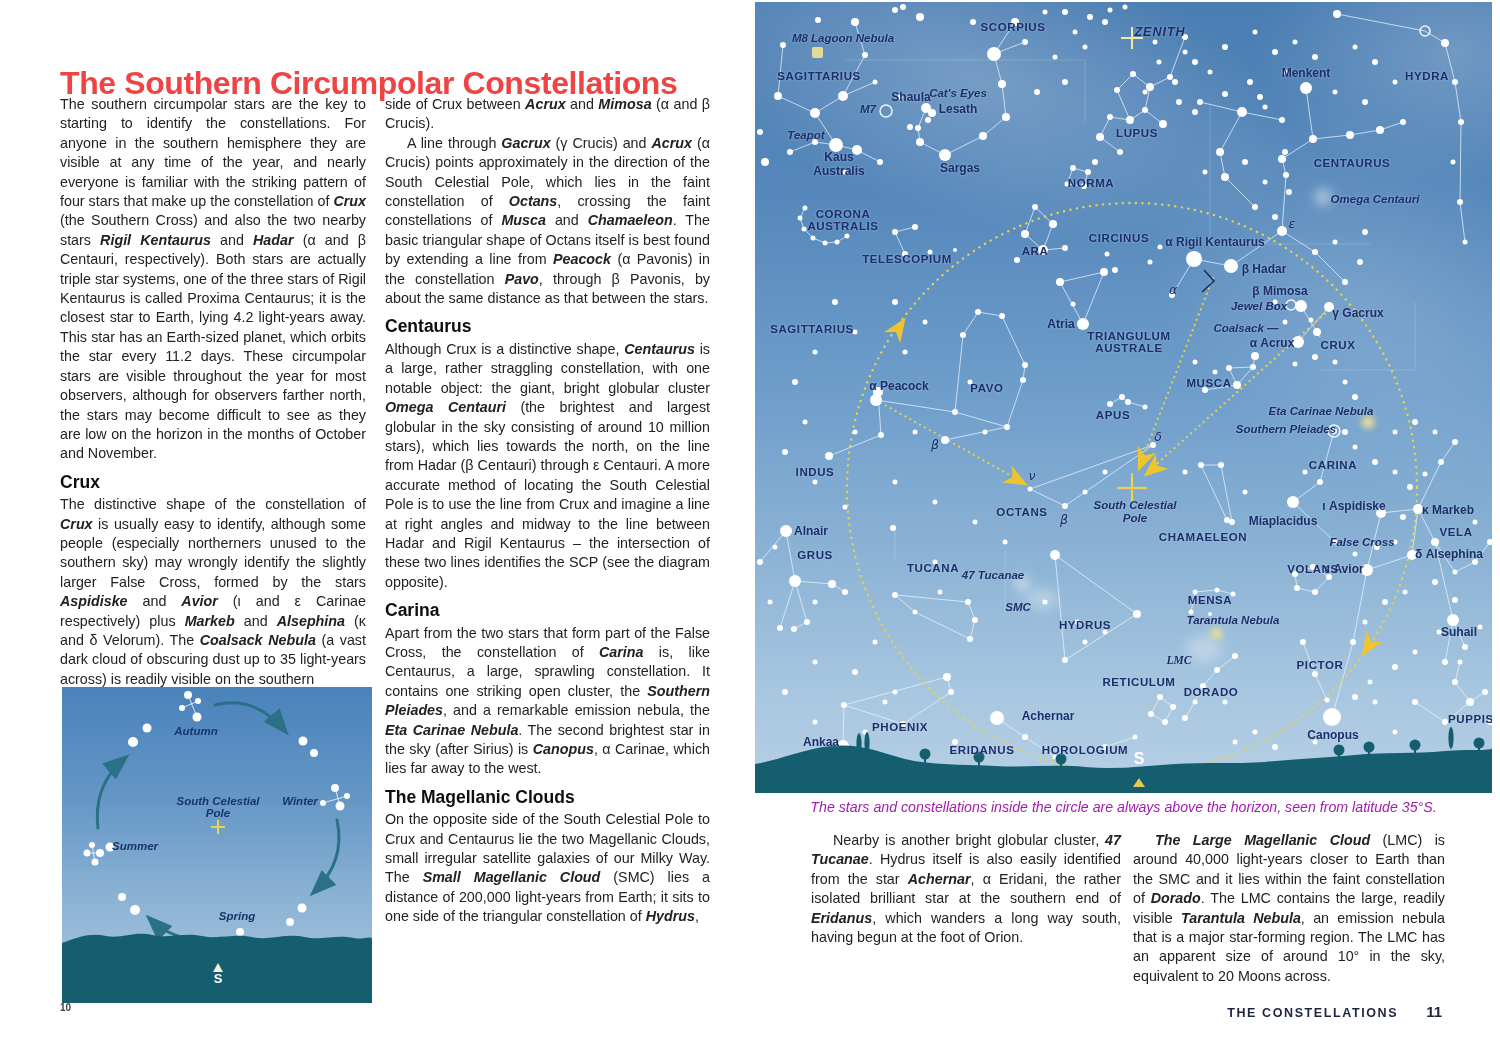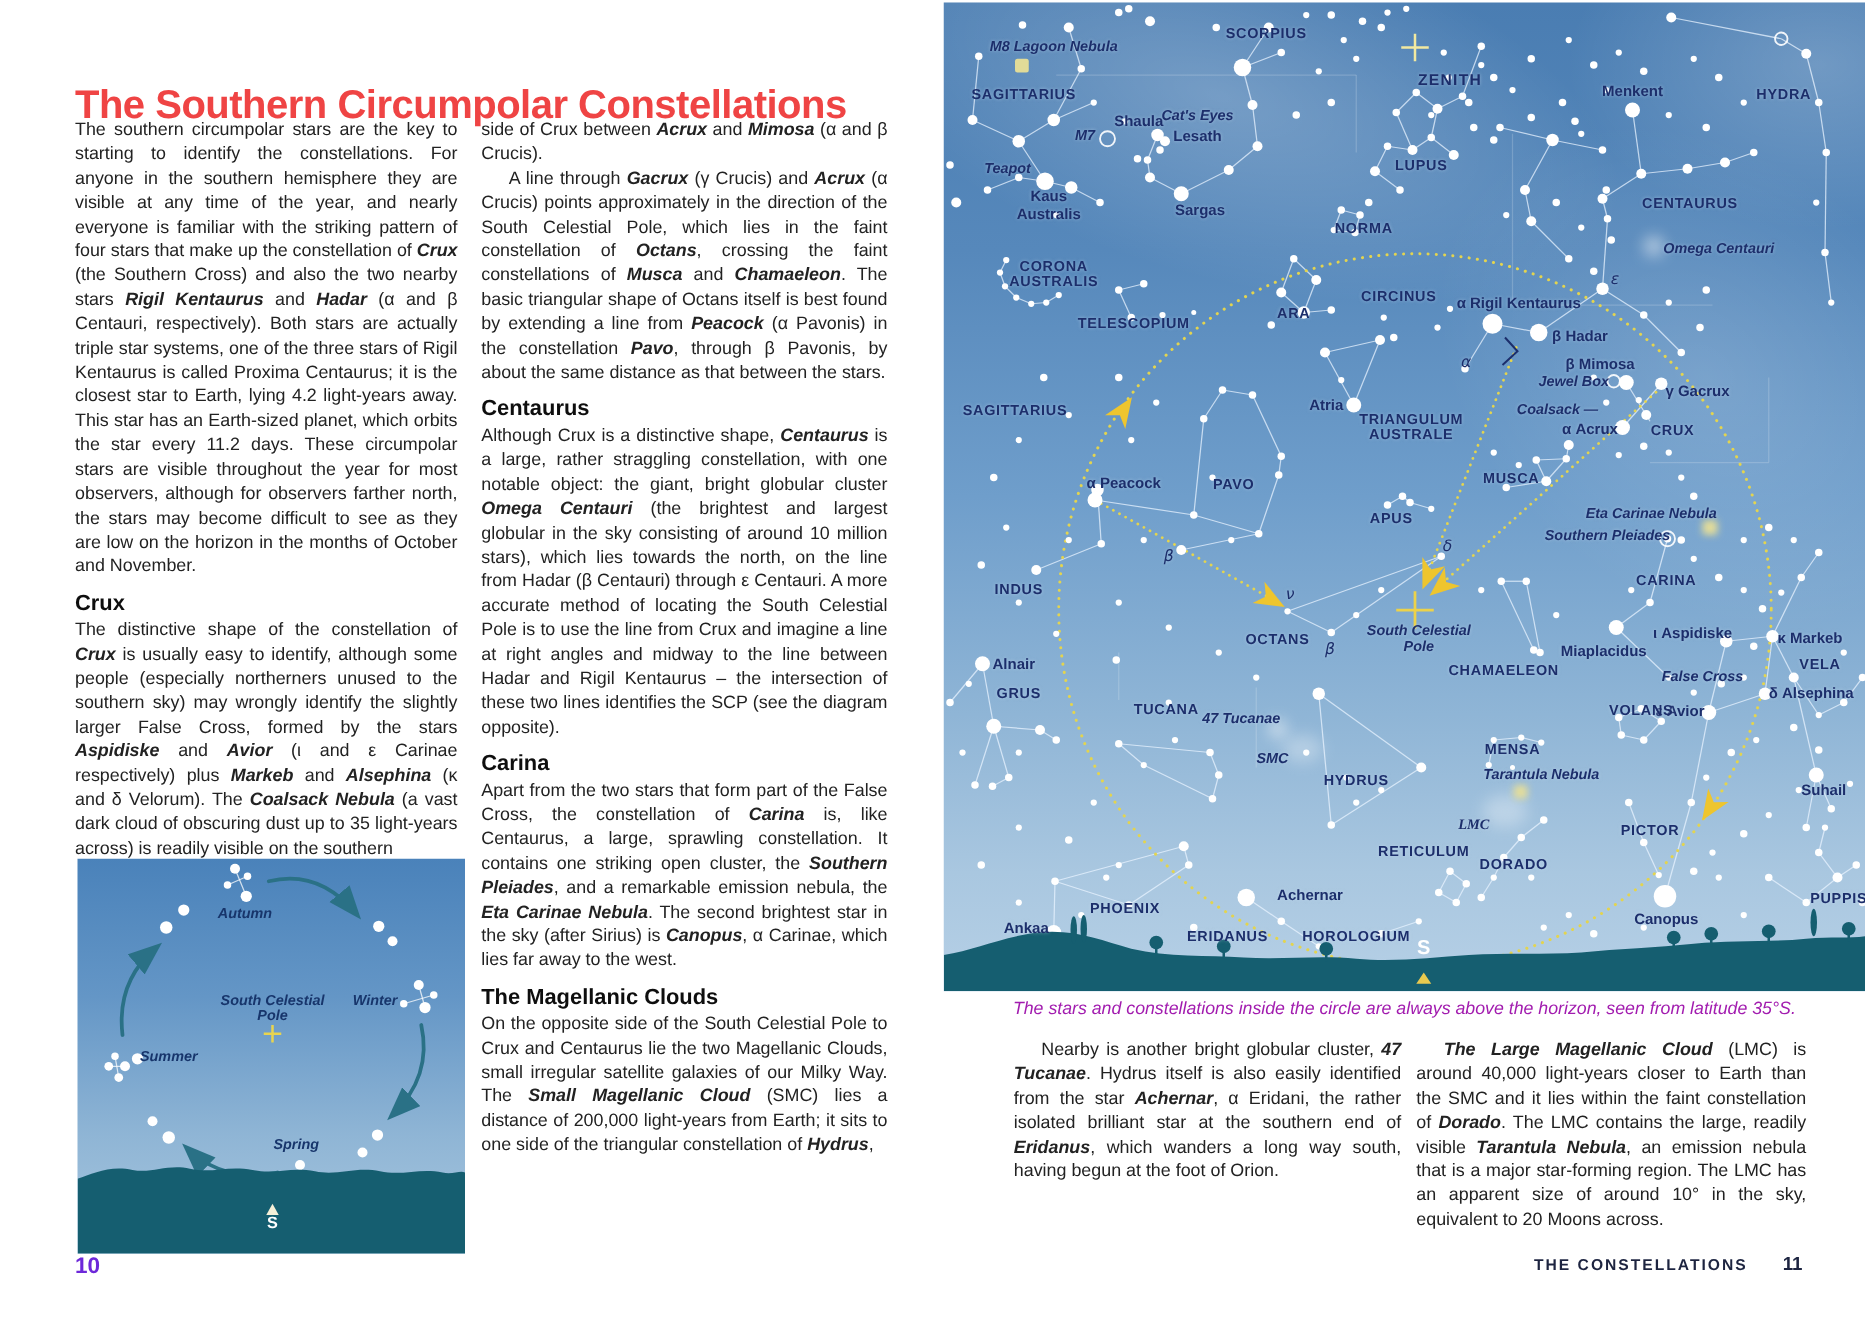--- a/index.html
+++ b/index.html
@@ -34,26 +34,26 @@
     background:radial-gradient(ellipse at center,rgba(255,255,255,0.20),rgba(255,255,255,0) 62%);}
   #chart-svg{position:absolute;left:0;top:0;}
   #chart-labels{position:absolute;left:0;top:0;width:737px;height:791px;}
   .cl{position:absolute;transform:translate(-50%,-50%);white-space:pre;text-align:center;
     color:#1c2e6b;text-shadow:0 0 3px rgba(210,228,245,0.5);}
   .cl.con{font-weight:bold;font-size:11.5px;letter-spacing:0.6px;}
   .cl.star{font-weight:bold;font-size:12px;}
   .cl.obj{font-weight:bold;font-style:italic;font-size:11.5px;}
   .cl.greek{font-style:italic;font-size:12.5px;font-family:"DejaVu Sans",sans-serif;}
   .cl.pole{font-weight:bold;font-style:italic;font-size:11.5px;line-height:13px;}
-  .cl.zen{font-weight:bold;font-size:12.5px;letter-spacing:1px;margin-top:32px;}
+  .cl.zen{font-weight:bold;font-style:italic;font-size:12.5px;letter-spacing:1px;}
   .cl.south{color:#fff;font-weight:bold;font-size:16px;text-shadow:none;}
   
   #chart-caption{position:absolute;left:755px;top:799px;width:737px;text-align:center;
     font-style:italic;font-size:14.2px;color:#a21caf;}
-  #footer-left{position:absolute;left:60px;top:1002px;font-size:18px;font-weight:bold;color:#6d28d9;}
+  #footer-left{position:absolute;left:60px;top:1002px;font-size:10px;font-weight:bold;color:#404040;}
   #footer-right{position:absolute;right:58px;top:1003px;display:flex;gap:28px;align-items:baseline;color:#1d2440;}
   #footer-right .book-sec{font-size:12.5px;letter-spacing:1.6px;font-weight:bold;}
   #footer-right .pn{font-size:15px;font-weight:bold;}
 </style>
 </head>
 <body>
 
 <div>
 
   <h1 id="page-title">The Southern Circumpolar Constellations</h1>

